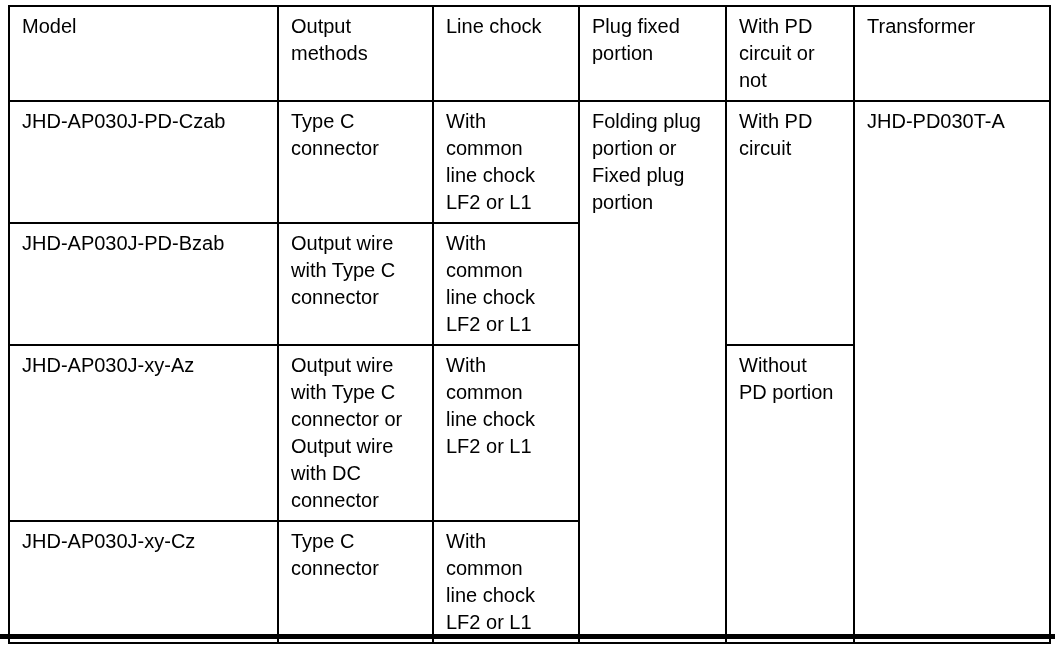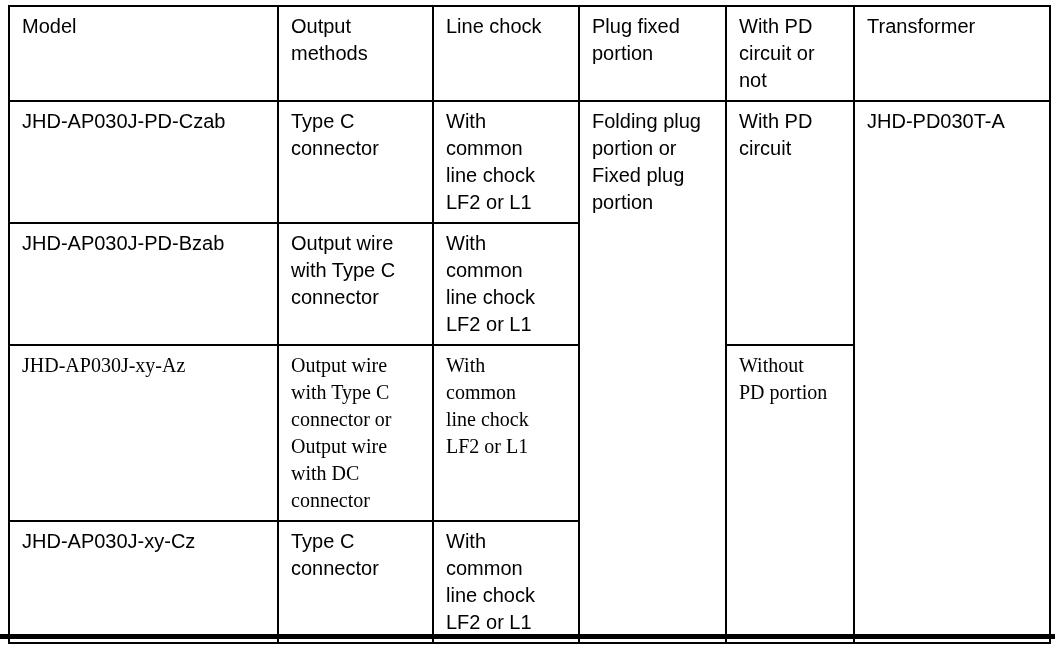--- a/index.html
+++ b/index.html
@@ -32,21 +32,21 @@
     font-size: 20px;
     line-height: 27px;
     font-weight: normal;
     padding: 6px 6px 6px 12px;
     white-space: pre-line;
     overflow: hidden;
   }
   tr.r-head { height: 93px; }
   tr.r-1 { height: 122px; }
   tr.r-2 { height: 122px; }
-  tr.r-3 { height: 174px; font-family: Liberation Serif, serif; }
+  tr.r-3 { height: 174px; }
   tr.r-4 { height: 118px; padding-left: 43px; }
   .bottom-rule {
     position: absolute;
     left: 0;
     top: 634px;
     width: 1055px;
     height: 5px;
     background: #000000;
   }
 </style>

